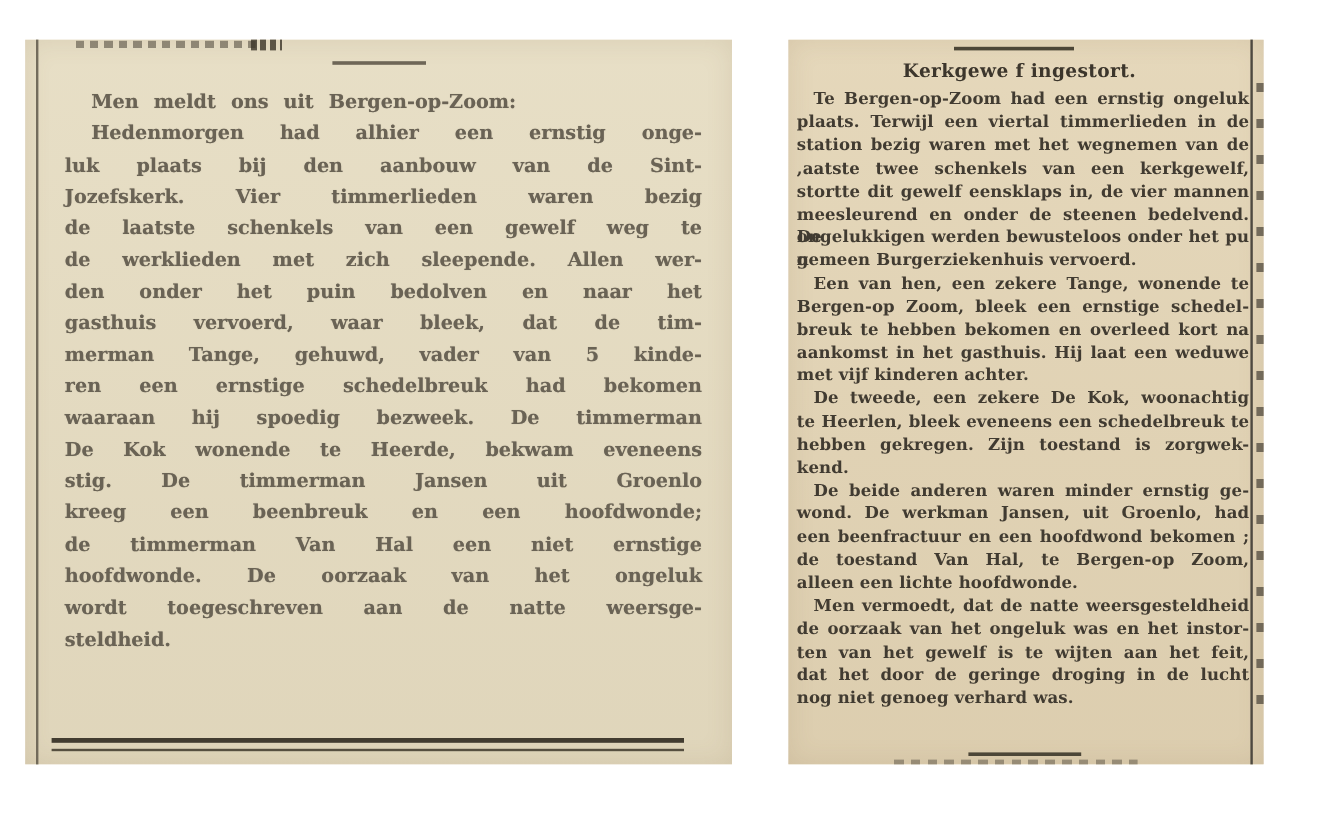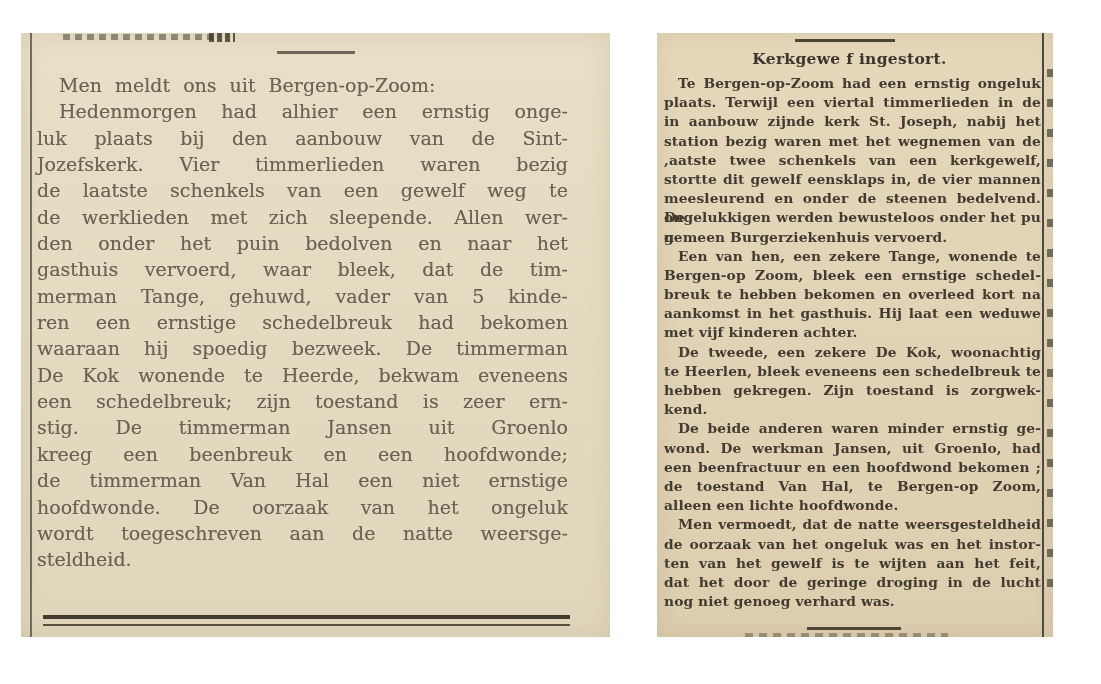--- a/index.html
+++ b/index.html
@@ -30,22 +30,22 @@
   .l-topfrag{position:absolute;left:42px;top:1px;width:150px;height:6px;
              background:repeating-linear-gradient(90deg, rgba(74,68,56,.55) 0 7px, transparent 7px 12px);}
   .l-topfrag-blob{position:absolute;left:188px;top:0;width:26px;height:9px;
              background:repeating-linear-gradient(90deg, rgba(58,52,40,.8) 0 5px, transparent 5px 8px);}
   .r-botfrag{position:absolute;left:88px;top:600px;width:203px;height:4px;
              background:repeating-linear-gradient(90deg, rgba(74,68,56,.45) 0 8px, transparent 8px 14px);}
   .r-edgefrag{position:absolute;left:390px;top:36px;width:6px;height:540px;
              background:repeating-linear-gradient(180deg, rgba(70,64,54,.7) 0 8px, transparent 8px 30px);}
   
   .textcol{position:absolute;}
-  #left-text{left:16px;top:39px;width:531px;color:#6a6355;
-             font-size:19px;text-shadow:0 0 .6px rgba(106,99,85,.55);}
+  #left-text{left:33px;top:39px;width:531px;color:#6a6355;
+             font-size:16px;text-shadow:0 0 .6px rgba(106,99,85,.55);font-weight:bold;}
   #left-text .tline{height:26.35px;line-height:26.35px;white-space:nowrap;}
   #left-text .tline.just{white-space:normal;}
   #left-text .ind{text-indent:22px;}
   #left-text .wide{word-spacing:7px;}
   #right-text{left:7px;top:30px;width:377px;color:#413b31;font-weight:700;
               font-size:13.8px;letter-spacing:.1px;margin-top:11px;}
   #right-text .tline{height:19.2px;line-height:19.2px;white-space:nowrap;}
   #right-text .tline.just{white-space:normal;}
   #right-text .ind{text-indent:14px;}
   .tline.just{text-align:justify;text-align-last:justify;}
@@ -67,38 +67,36 @@
       <div class="tline just">luk plaats bij den aanbouw van de Sint-</div>
       <div class="tline just">Jozefskerk. Vier timmerlieden waren bezig</div>
       <div class="tline just">de laatste schenkels van een gewelf weg te</div>
       <div class="tline just">de werklieden met zich sleepende. Allen wer-</div>
       <div class="tline just">den onder het puin bedolven en naar het</div>
       <div class="tline just">gasthuis vervoerd, waar bleek, dat de tim-</div>
       <div class="tline just">merman Tange, gehuwd, vader van 5 kinde-</div>
       <div class="tline just">ren een ernstige schedelbreuk had bekomen</div>
       <div class="tline just">waaraan hij spoedig bezweek. De timmerman</div>
       <div class="tline just">De Kok wonende te Heerde, bekwam eveneens</div>
-      <div class="tline just">een schedelbreuk; zijn toestand is zeer ern-</div>
       <div class="tline just">stig. De timmerman Jansen uit Groenlo</div>
       <div class="tline just">kreeg een beenbreuk en een hoofdwonde;</div>
       <div class="tline just">de timmerman Van Hal een niet ernstige</div>
       <div class="tline just">hoofdwonde. De oorzaak van het ongeluk</div>
       <div class="tline just">wordt toegeschreven aan de natte weersge-</div>
       <div class="tline nojust">steldheid.</div>
     </div>
   <div class="l-botrule"></div>
 </div>
 
 <div class="clipping" id="right-clip">
   <div class="r-toprule"></div>
   <div class="headline">Kerkgewe f ingestort.</div>
   <div class="textcol" id="right-text">
       <div class="tline just ind">Te Bergen-op-Zoom had een ernstig ongeluk</div>
       <div class="tline just">plaats.  Terwijl een viertal timmerlieden in de</div>
-      <div class="tline just">in aanbouw zijnde kerk St. Joseph, nabij het</div>
       <div class="tline just">station bezig waren met het wegnemen van de</div>
       <div class="tline just">,aatste twee schenkels van een kerkgewelf,</div>
       <div class="tline just">stortte dit gewelf eensklaps in, de vier mannen</div>
       <div class="tline just">meesleurend en onder de steenen bedelvend. De</div>
       <div class="tline just">ongelukkigen werden bewusteloos onder het pu n</div>
       <div class="tline nojust">gemeen Burgerziekenhuis vervoerd.</div>
       <div class="tline just ind">Een van hen, een zekere Tange, wonende te</div>
       <div class="tline just">Bergen-op Zoom, bleek een ernstige schedel-</div>
       <div class="tline just">breuk te hebben bekomen en overleed kort na</div>
       <div class="tline just">aankomst in het gasthuis. Hij laat een weduwe</div>

